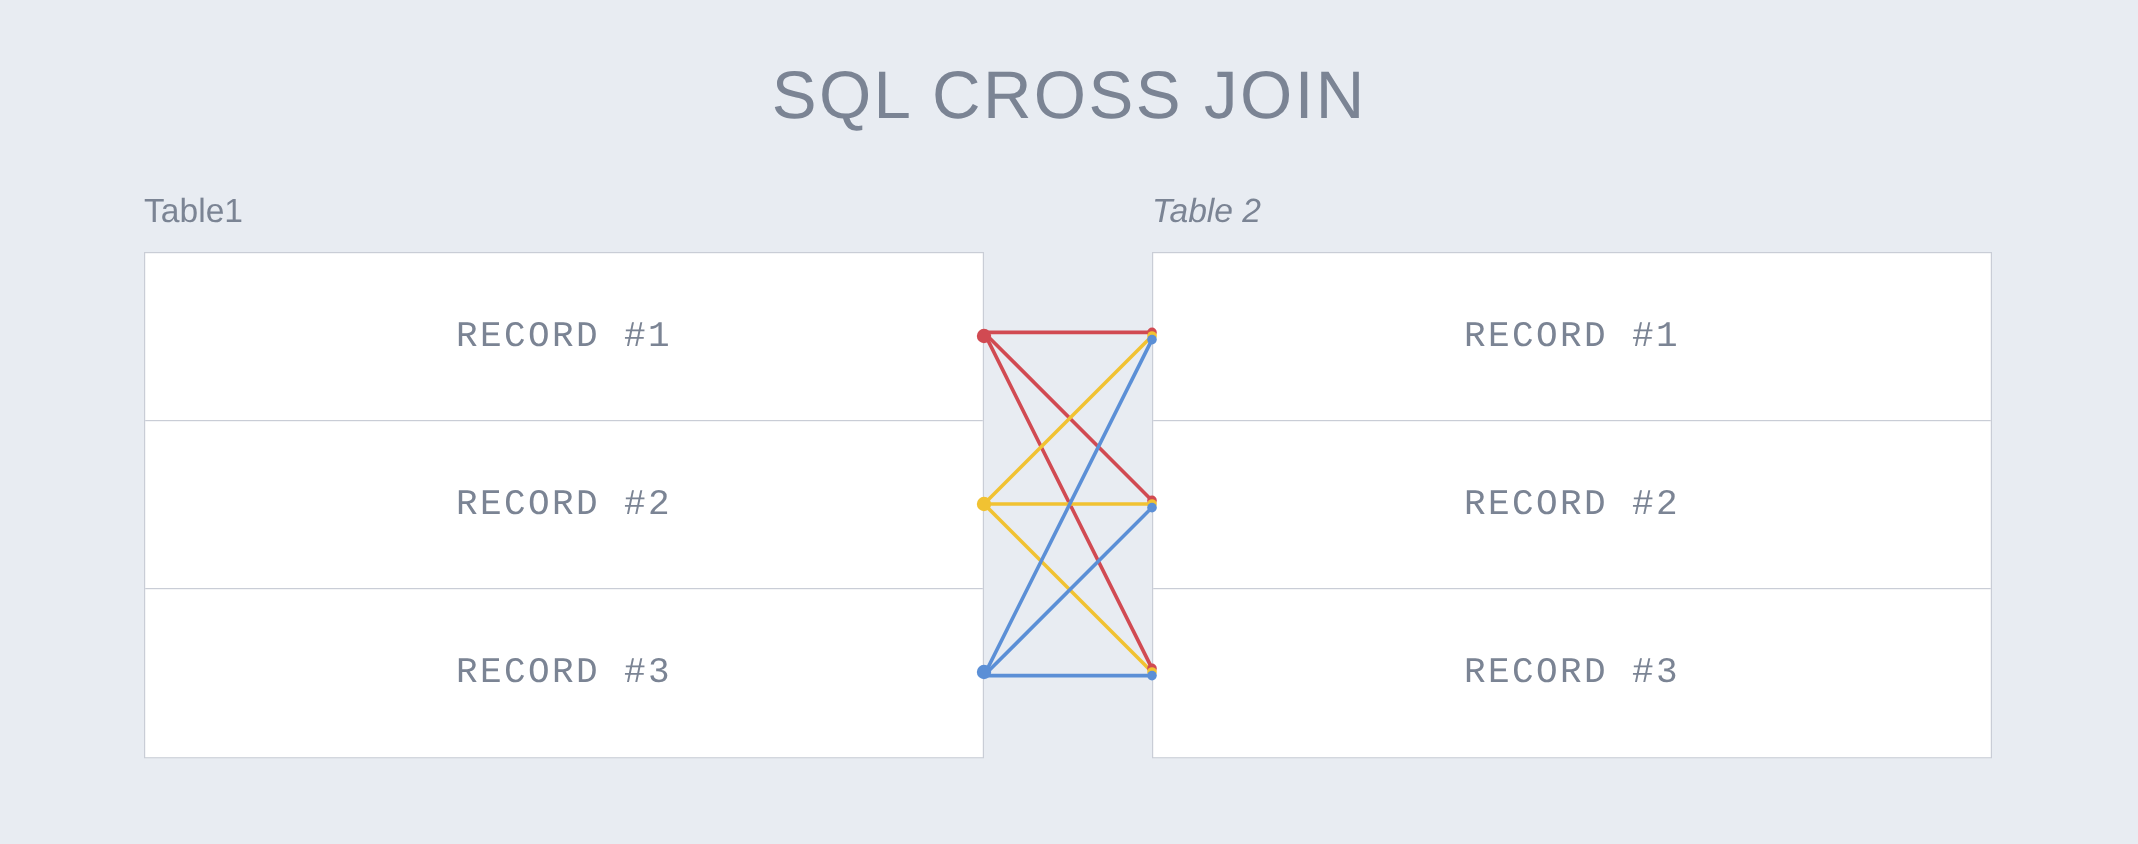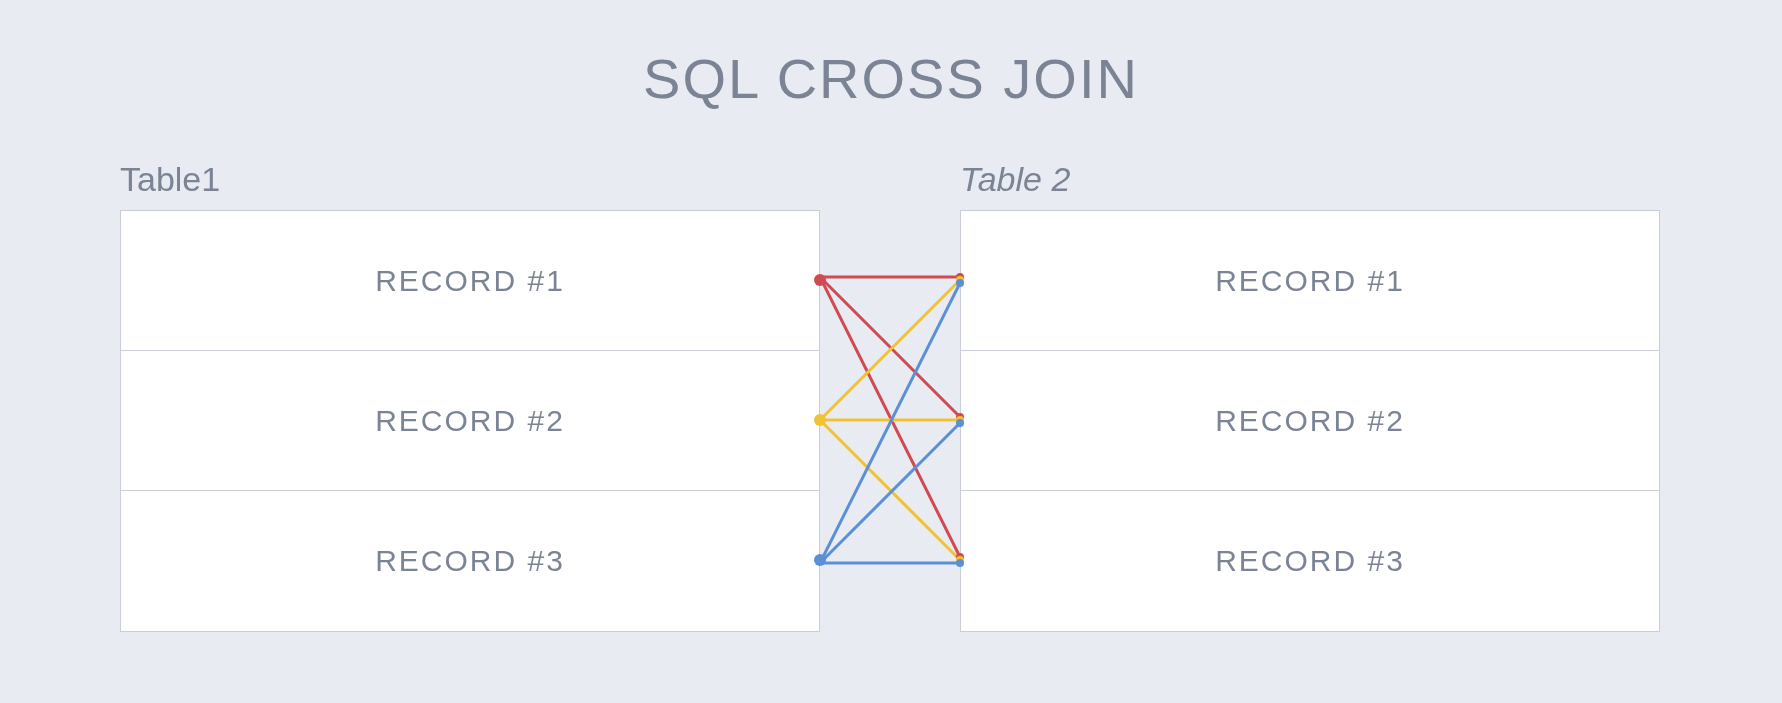--- a/index.html
+++ b/index.html
@@ -21,21 +21,21 @@
     top: 46px;
     left: 0;
     width: 100%;
     text-align: center;
     font-size: 56px;
     letter-spacing: 2px;
     font-weight: 400;
   }
   .table-label {
     position: absolute;
-    font-size: 34px;
+    font-size: 28px;
     font-weight: 400;
   }
   .table-label.left  { left: 120px; top: 160px; }
   .table-label.right { left: 960px; top: 160px; font-style: italic; }
   .table {
     position: absolute;
     top: 210px;
     width: 700px;
     background: #fff;
     border: 1px solid #c9cdd6;
@@ -43,20 +43,21 @@
   .table.left  { left: 120px; }
   .table.right { left: 960px; }
   .row {
     height: 140px;
     border-bottom: 1px solid #c9cdd6;
     display: flex;
     align-items: center;
     justify-content: center;
     font-size: 30px;
     letter-spacing: 2px;
+    font-family: Liberation Mono, monospace;
   }
   .row:last-child { border-bottom: none; }
   svg.links {
     position: absolute;
     left: 0; top: 0;
     width: 1782px; height: 703px;
     pointer-events: none;
   }
 </style>
 </head>

